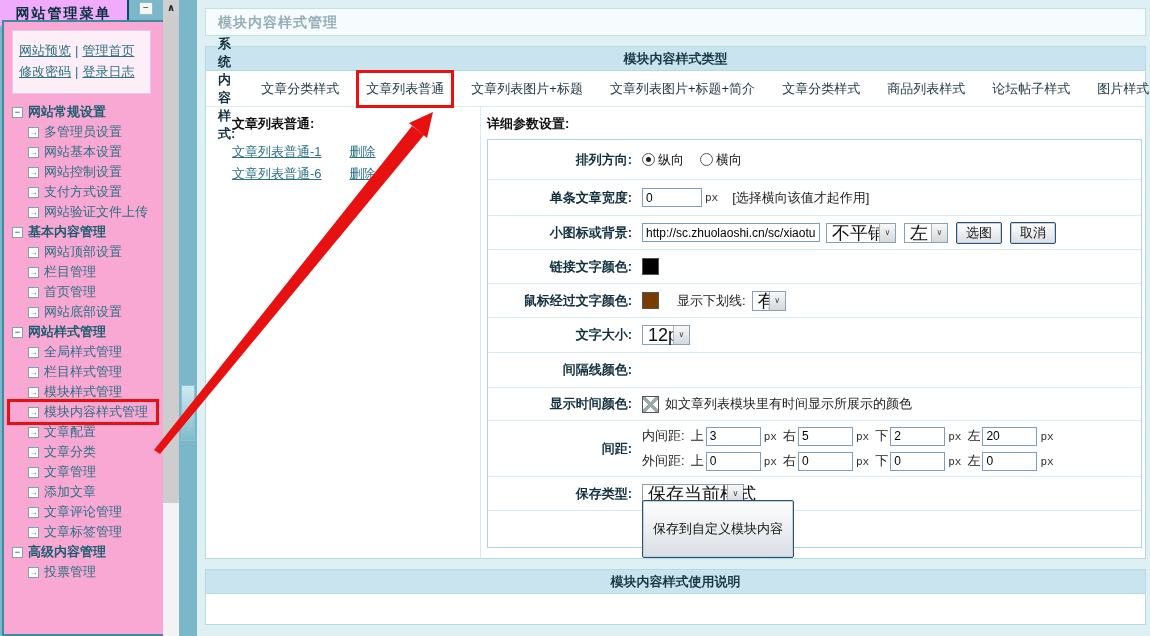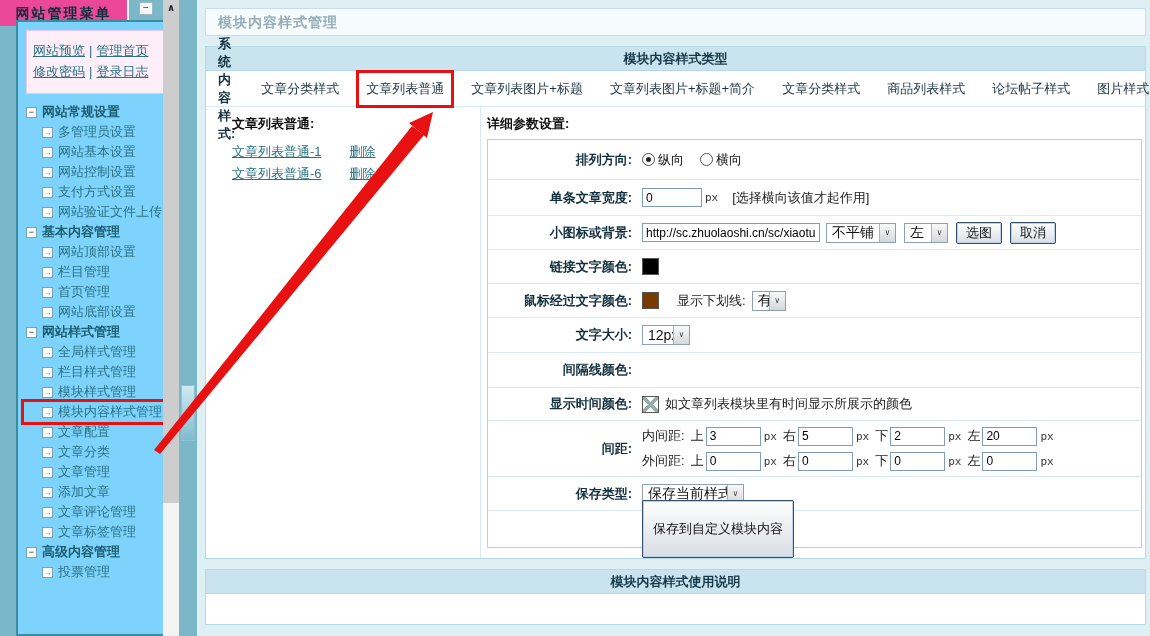--- a/index.html
+++ b/index.html
@@ -2,25 +2,25 @@
 <html><head>
 <meta charset="utf-8">
 <style>
   * { box-sizing: border-box; margin: 0; padding: 0; }
   html,body { width:1150px; height:636px; overflow:hidden; }
   body { position:relative; font-family:"Liberation Sans","DejaVu Sans",sans-serif; background:#dff0f5; font-size:13px; }
 
   
   .sidebar { position:absolute; left:0; top:0; width:163px; height:636px; background:#79b7c9; }
   .side-band { position:absolute; left:0; top:0; width:163px; height:27px; background:#79b7c9; }
-  .side-tab { position:absolute; left:0; top:0; width:129px; height:26px; background:#ec4899; border-right:2px solid #ffffff;
+  .side-tab { position:absolute; left:0; top:0; width:129px; height:26px; background:#f0abfc; border-right:2px solid #0c4a6e;
               color:#0d2f3b; font-weight:bold; font-size:14px; text-align:center; line-height:26px; letter-spacing:2px; }
   .min-btn { position:absolute; left:139px; top:2px; width:14px; height:13px; background:#f4f6f6; border:1px solid #9ab8c0;
              font-size:10px; line-height:10px; text-align:center; color:#333; cursor:pointer; }
-  .side-panel { position:absolute; left:16px; top:20px; width:156px; height:616px; background:#7dd3fc; border:2px solid #3e8ba0; padding:8px 0 0 6px; }
+  .side-panel { position:absolute; left:2px; top:20px; width:176px; height:616px; background:#f9a8d4; border:2px solid #3e8ba0; padding:8px 0 0 6px; }
   .quick-box { width:139px; margin-left:2px; background:#fdeef8; border:1px solid #e0c9ea; padding:8px 0 9px 6px; }
   .quick-row { margin:3px 0; white-space:nowrap; }
   .quick-row a { color:#2c7184; text-decoration:underline; font-size:13px; }
   .quick-sep { color:#2c7184; margin:0 4px; }
   .tree { margin-top:8px; }
   .trow { height:20px; line-height:20px; white-space:nowrap; position:relative; }
   .trow.section { font-weight:bold; color:#1d5d70; padding-left:2px; }
   .trow.item { color:#2c7184; padding-left:18px; }
   .tico { display:inline-block; width:11px; height:11px; border:1px solid #7aa3ae; background:#fff; color:#4a7a8a;
           font-size:9px; line-height:9px; text-align:center; vertical-align:1px; margin-right:5px; }
@@ -61,21 +61,21 @@
   .fval { flex:1; display:flex; align-items:center; white-space:nowrap; }
   .cur-row { padding-left:8px; font-weight:bold; color:#13303f; }
   .cur-val { color:#ff0000; margin-left:6px; }
   .hint { color:#222; margin-left:10px; }
   .unit { font-size:11px; color:#333; margin:0 4px 0 3px; font-family:"DejaVu Sans Mono",monospace; }
   input[type=text] { height:19px; border:1px solid #7f9db9; font-size:12px; padding:0 3px; font-family:"Liberation Sans",sans-serif; }
   .w-num { width:60px; }
   .w-url { width:178px; }
   .w-sp { width:55px; }
   .sel { display:inline-flex; height:20px; border:1px solid #8ba0b5; background:#fff; align-items:center; cursor:pointer; }
-  .sel .txt { padding:0 5px; font-size:14px; color:#111; }
+  .sel .txt { padding:0 5px; font-size:18px; color:#111; }
   .sel .arr { width:16px; height:18px; background:linear-gradient(#f8f8f8,#d4d8dc); border-left:1px solid #aab4bc;
               font-size:8px; color:#444; text-align:center; line-height:18px; }
   .radio { display:inline-block; width:13px; height:13px; border:1px solid #555; border-radius:50%; background:#fff;
            margin-right:3px; vertical-align:-2px; position:relative; cursor:pointer; }
   .radio.on::after { content:""; position:absolute; left:3px; top:3px; width:5px; height:5px; border-radius:50%; background:#222; }
   .rlabel { margin-right:16px; color:#111; }
   .sw { width:17px; height:17px; border:1px solid #555; display:inline-block; }
   .sw.none { background:
       linear-gradient(45deg, transparent 43%, #9aa 43%, #9aa 57%, transparent 57%),
       linear-gradient(-45deg, transparent 43%, #9aa 43%, #9aa 57%, transparent 57%), #fff; }

